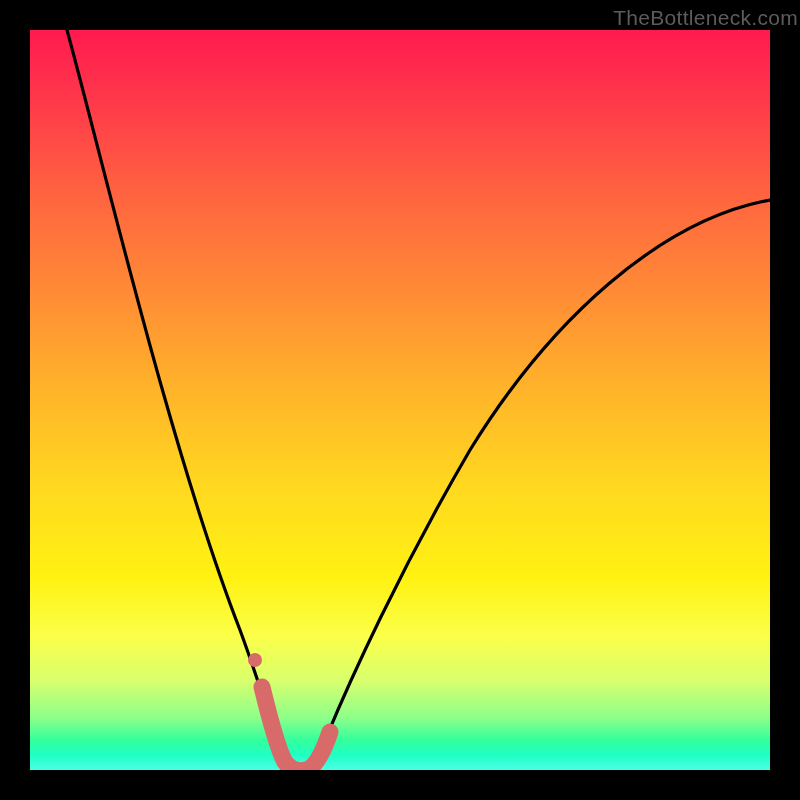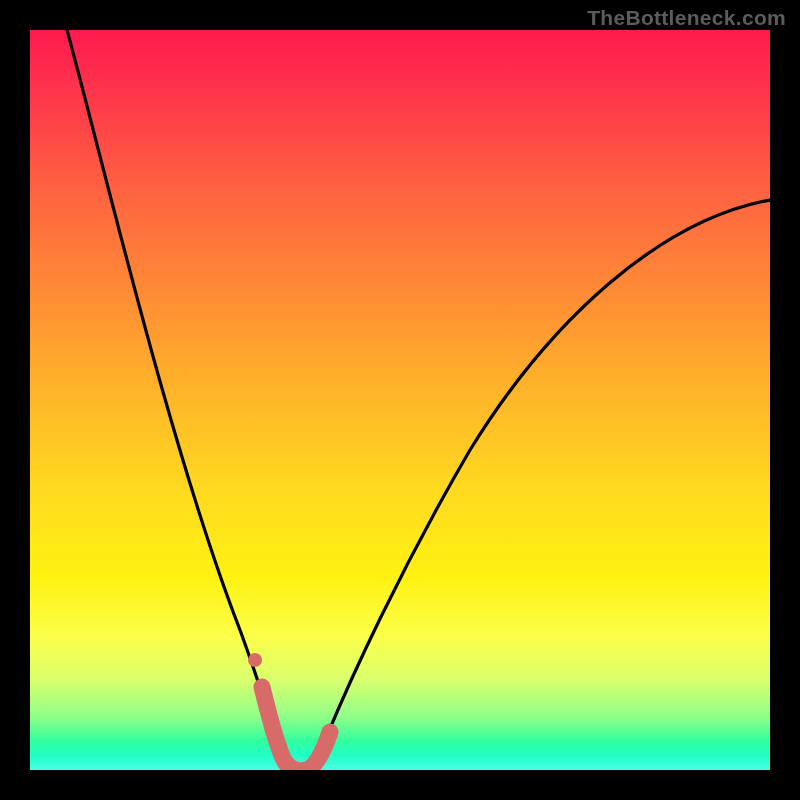--- a/index.html
+++ b/index.html
@@ -37,24 +37,24 @@
       #d8ff6e 88%,
       #8cff8a 93%,
       #33ff9e 96%,
       #1fffc4 98%,
       #4cffe6 100%
     );
   }
   .attribution {
     position: absolute;
     top: 6px;
-    right: 14px;
+    right: 2px;
     color: #5c5c5c;
     font-size: 21px;
-    font-weight: 700;
+    font-weight: 400;
     letter-spacing: 0.3px;
   }
   svg.curve {
     position: absolute;
     left: 0;
     top: 0;
     width: 740px;
     height: 740px;
   }
 </style>

